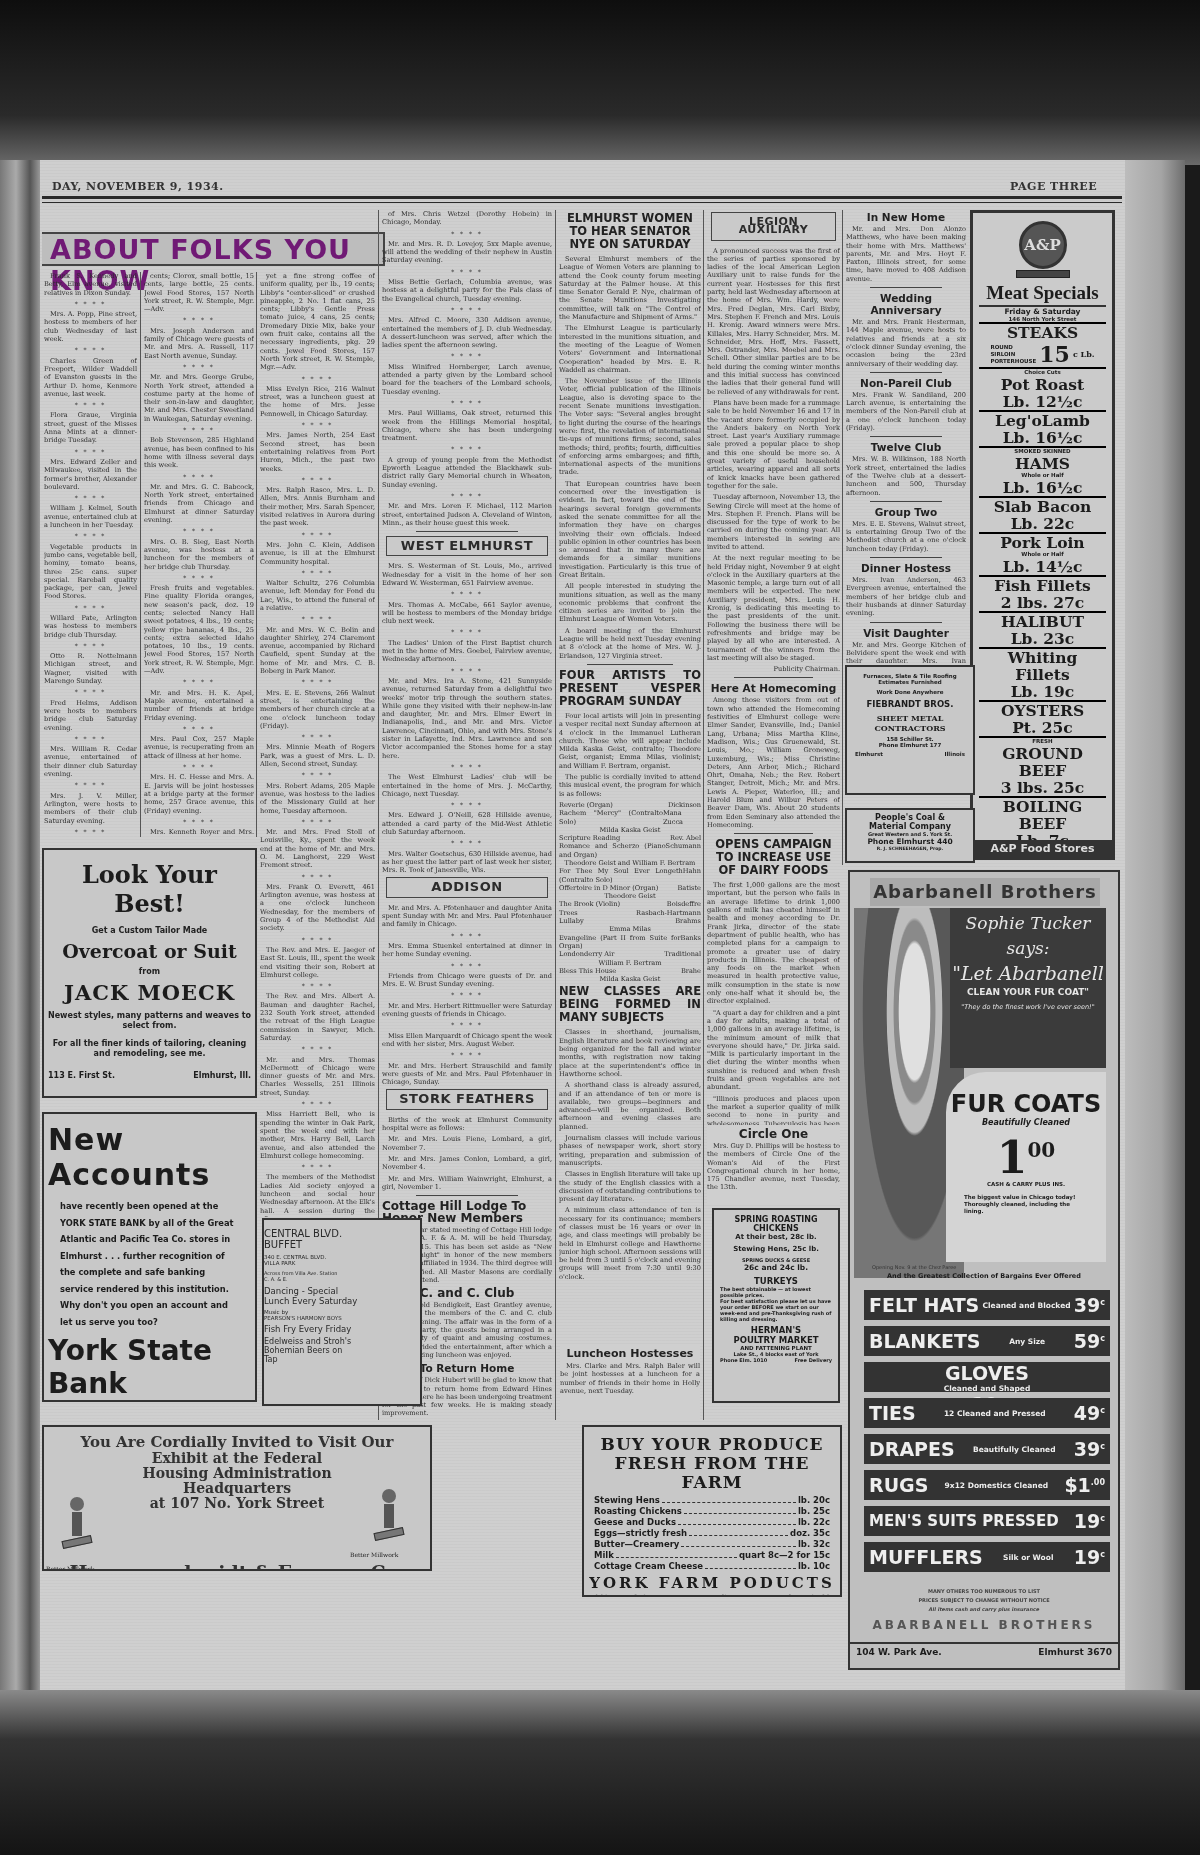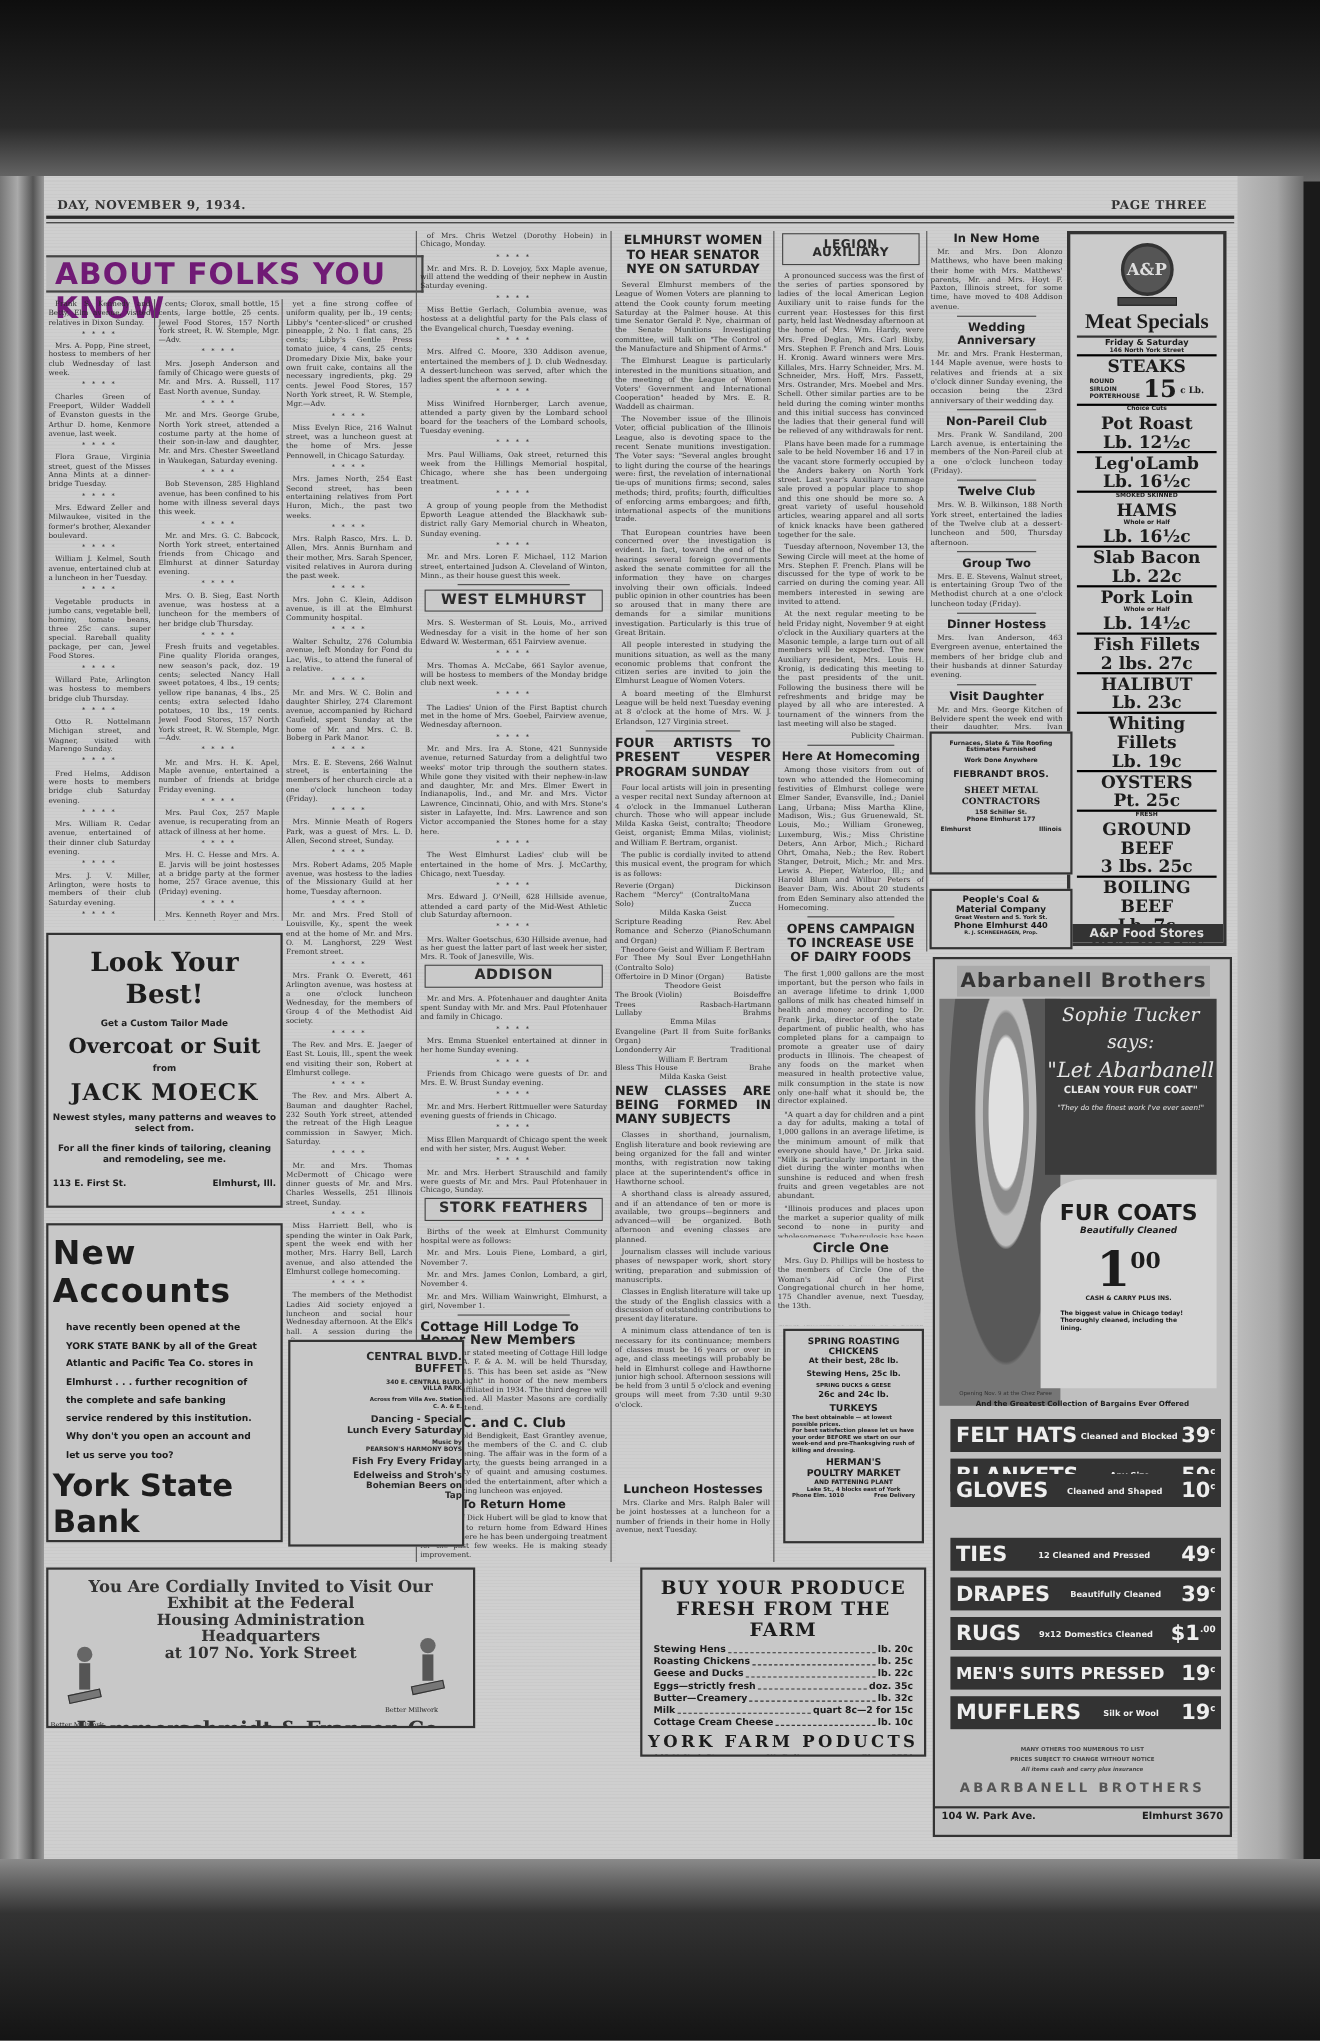--- a/index.html
+++ b/index.html
@@ -41,21 +41,21 @@
 .ap .foot{position:absolute;left:0;bottom:0;width:100%;background:#333;color:#ddd;font-family:"DejaVu Sans",sans-serif;font-size:11px;font-weight:bold;text-align:center;padding:2px 0}
 
 .abar{position:absolute;left:848px;top:870px;width:272px;height:800px;border:2px solid #333;background:#bfbfbf;overflow:hidden}
 .abar .brand{position:absolute;left:20px;top:6px;width:230px;height:28px;background:#a9a9a9;font-family:"DejaVu Sans",sans-serif;font-weight:bold;font-size:18px;text-align:center;line-height:28px;color:#333;letter-spacing:1px}
 .abar .photo{position:absolute;left:4px;top:36px;width:110px;height:370px;background:radial-gradient(ellipse at 55% 28%,#e0e0e0 0 18%,#8a8a8a 19% 24%,#bdbdbd 25% 32%,#585858 33% 60%,#767676 61%)}
 .abar .quote{position:absolute;left:100px;top:36px;width:156px;height:160px;background:#3b3b3b;color:#e6e6e6;text-align:center}
 .abar .script{font-family:"DejaVu Serif",serif;font-style:italic;font-size:17px;line-height:19px;margin-top:6px}
 .abar .caps{font-family:"DejaVu Sans",sans-serif;font-weight:bold;font-size:9px;line-height:11px;margin-top:4px}
 .abar .small-q{font-family:"DejaVu Sans",sans-serif;font-style:italic;font-size:6.5px;line-height:8px;margin-top:5px}
 .abar .fur{position:absolute;left:96px;top:200px;width:160px;height:190px;background:#d4d4d4;border-radius:40px 0 0 0;text-align:center;padding-top:18px}
-.abar .fur .t{font-family:"DejaVu Sans",sans-serif;font-weight:bold;font-size:20px}
+.abar .fur .t{font-family:"DejaVu Sans",sans-serif;font-weight:bold;font-size:24px}
 .abar .fur .s{font-family:"DejaVu Sans",sans-serif;font-style:italic;font-weight:bold;font-size:8px}
 .abar .fur .p{font-family:"DejaVu Serif",serif;font-weight:bold;font-size:44px;line-height:46px}
 .abar .fur .p sup{font-size:20px}
 .abar .fur .cc{font-family:"DejaVu Sans",sans-serif;font-weight:bold;font-size:5.5px;line-height:7px}
 .abar .fur .note{font-family:"DejaVu Sans",sans-serif;font-weight:bold;font-size:5.5px;line-height:7px;text-align:left;padding:6px 18px 0}
 .abar .caption{position:absolute;left:22px;top:392px;font-size:5px;font-family:"DejaVu Sans",sans-serif;color:#333}
 .abar .greatest{position:absolute;left:0;top:400px;width:100%;text-align:center;font-family:"DejaVu Sans",sans-serif;font-weight:bold;font-size:6.5px}
 .abar .svc{position:absolute;left:14px;width:246px;height:30px;background:#333;color:#eee;display:flex;align-items:center;padding:0 5px}
 .abar .svc .n{font-family:"DejaVu Sans",sans-serif;font-weight:bold;font-size:19px;flex:0 0 auto}
 .abar .svc .d{font-family:"DejaVu Sans",sans-serif;font-weight:bold;font-size:7.5px;line-height:9px;text-align:center;flex:1}
@@ -72,21 +72,21 @@
 .ad-bank .body{font-family:"DejaVu Sans",sans-serif;font-weight:bold;font-size:8.3px;line-height:16.5px;padding:0 14px 0 16px}
 .ad-bank .ysb{font-family:"DejaVu Sans",sans-serif;font-size:28px;font-weight:bold;margin:4px 0 0 4px}
 .ad-bank .sy{font-family:"DejaVu Sans",sans-serif;font-weight:bold;font-size:7.5px;padding-left:28px}
 .ad-ham{left:42px;top:1425px;width:390px;height:146px}
 .ad-ham .h{font-family:"DejaVu Serif",serif;font-weight:bold;text-align:center;color:#333}
 .figure{position:absolute;width:30px;height:55px}
 .figure .hd{width:14px;height:14px;border-radius:50%;background:#666;margin:0 auto}
 .figure .bd{width:10px;height:24px;background:#555;margin:1px auto 0}
 .figure .bs{width:30px;height:8px;background:#777;border:1px solid #333;transform:rotate(-12deg);margin-top:2px}
 .ad-buffet{left:262px;top:1218px;width:160px;height:188px}
-.ad-buffet div{font-family:"DejaVu Sans",sans-serif;font-weight:bold;text-align:right;color:#2a2a2a}
+.ad-buffet div{font-family:"DejaVu Sans",sans-serif;font-weight:normal;text-align:left;color:#2a2a2a}
 .ad-fieb{left:845px;top:665px;width:130px;height:130px}
 .ad-fieb div{font-family:"DejaVu Sans",sans-serif;font-weight:bold;text-align:center}
 .ad-people{left:845px;top:808px;width:130px;height:55px}
 .ad-people div{font-family:"DejaVu Sans",sans-serif;font-weight:bold;text-align:center}
 .ad-poultry{left:712px;top:1208px;width:128px;height:195px}
 .ad-poultry div{font-family:"DejaVu Sans",sans-serif;font-weight:bold;text-align:center}
 .ad-produce{left:582px;top:1425px;width:260px;height:172px}
 .ad-produce .h{font-family:"DejaVu Serif",serif;font-weight:bold;font-size:17px;text-align:center;line-height:19px;letter-spacing:1px}
 .ad-produce .row{display:flex;font-family:"DejaVu Sans",sans-serif;font-weight:bold;font-size:8.5px;line-height:11px;padding:0 10px}
 .ad-produce .row .dots{flex:1;border-bottom:1px dashed #333;margin:0 2px 3px}
@@ -503,21 +503,21 @@
       <div class="svc" style="top: 418px;">
         <span class="n">FELT HATS</span>
         <span class="d">Cleaned and Blocked</span>
         <span class="pr">39<sup>c</sup></span>
       </div>
       <div class="svc" style="top: 454px;">
         <span class="n">BLANKETS</span>
         <span class="d">Any Size</span>
         <span class="pr">59<sup>c</sup></span>
       </div>
-      <div class="svc" style="top: 468px;">
+      <div class="svc" style="top: 490px; flex-direction: column;">
         <span class="n">GLOVES</span>
         <span class="d">Cleaned and Shaped</span>
         <span class="pr">10<sup>c</sup></span>
       </div>
       <div class="svc" style="top: 526px;">
         <span class="n">TIES</span>
         <span class="d">12 Cleaned and Pressed</span>
         <span class="pr">49<sup>c</sup></span>
       </div>
       <div class="svc" style="top: 562px;">

